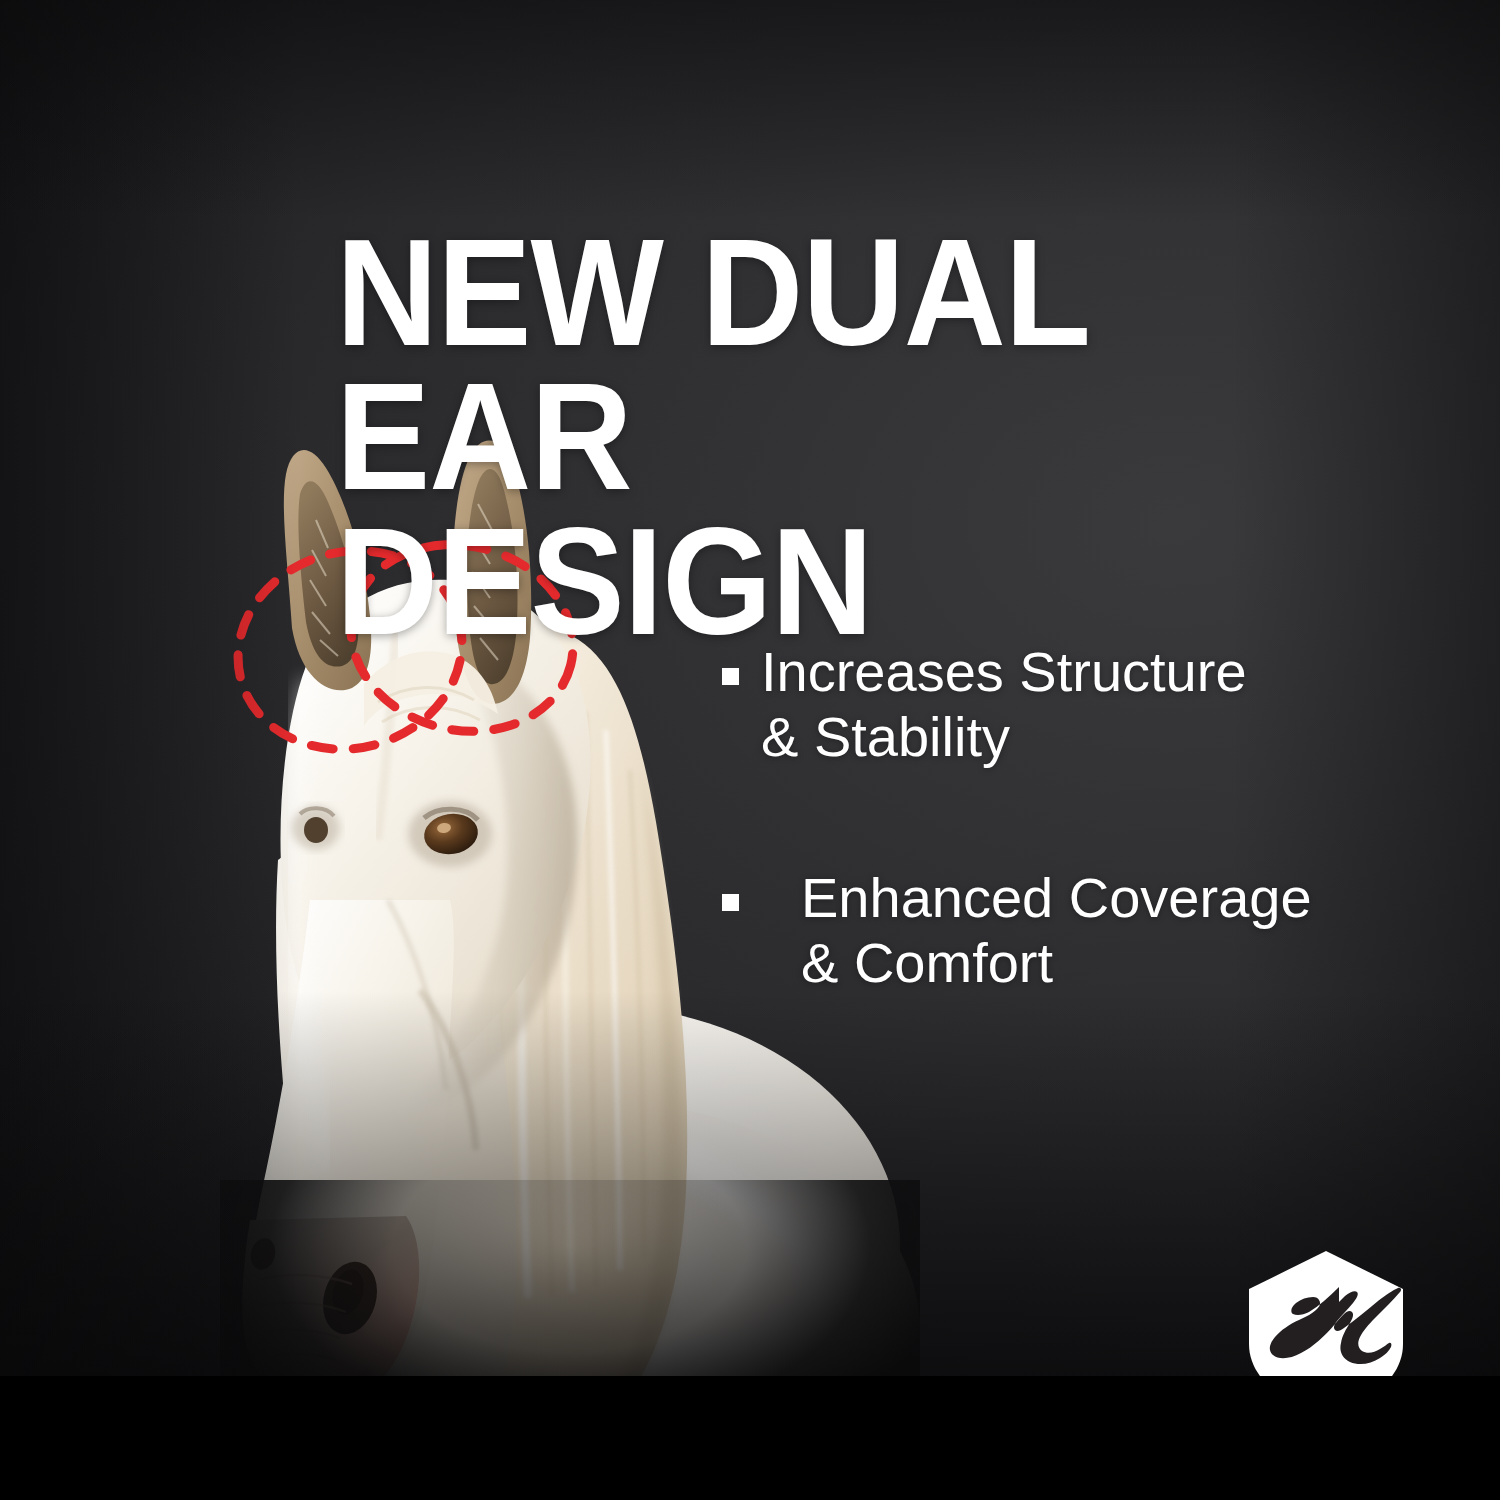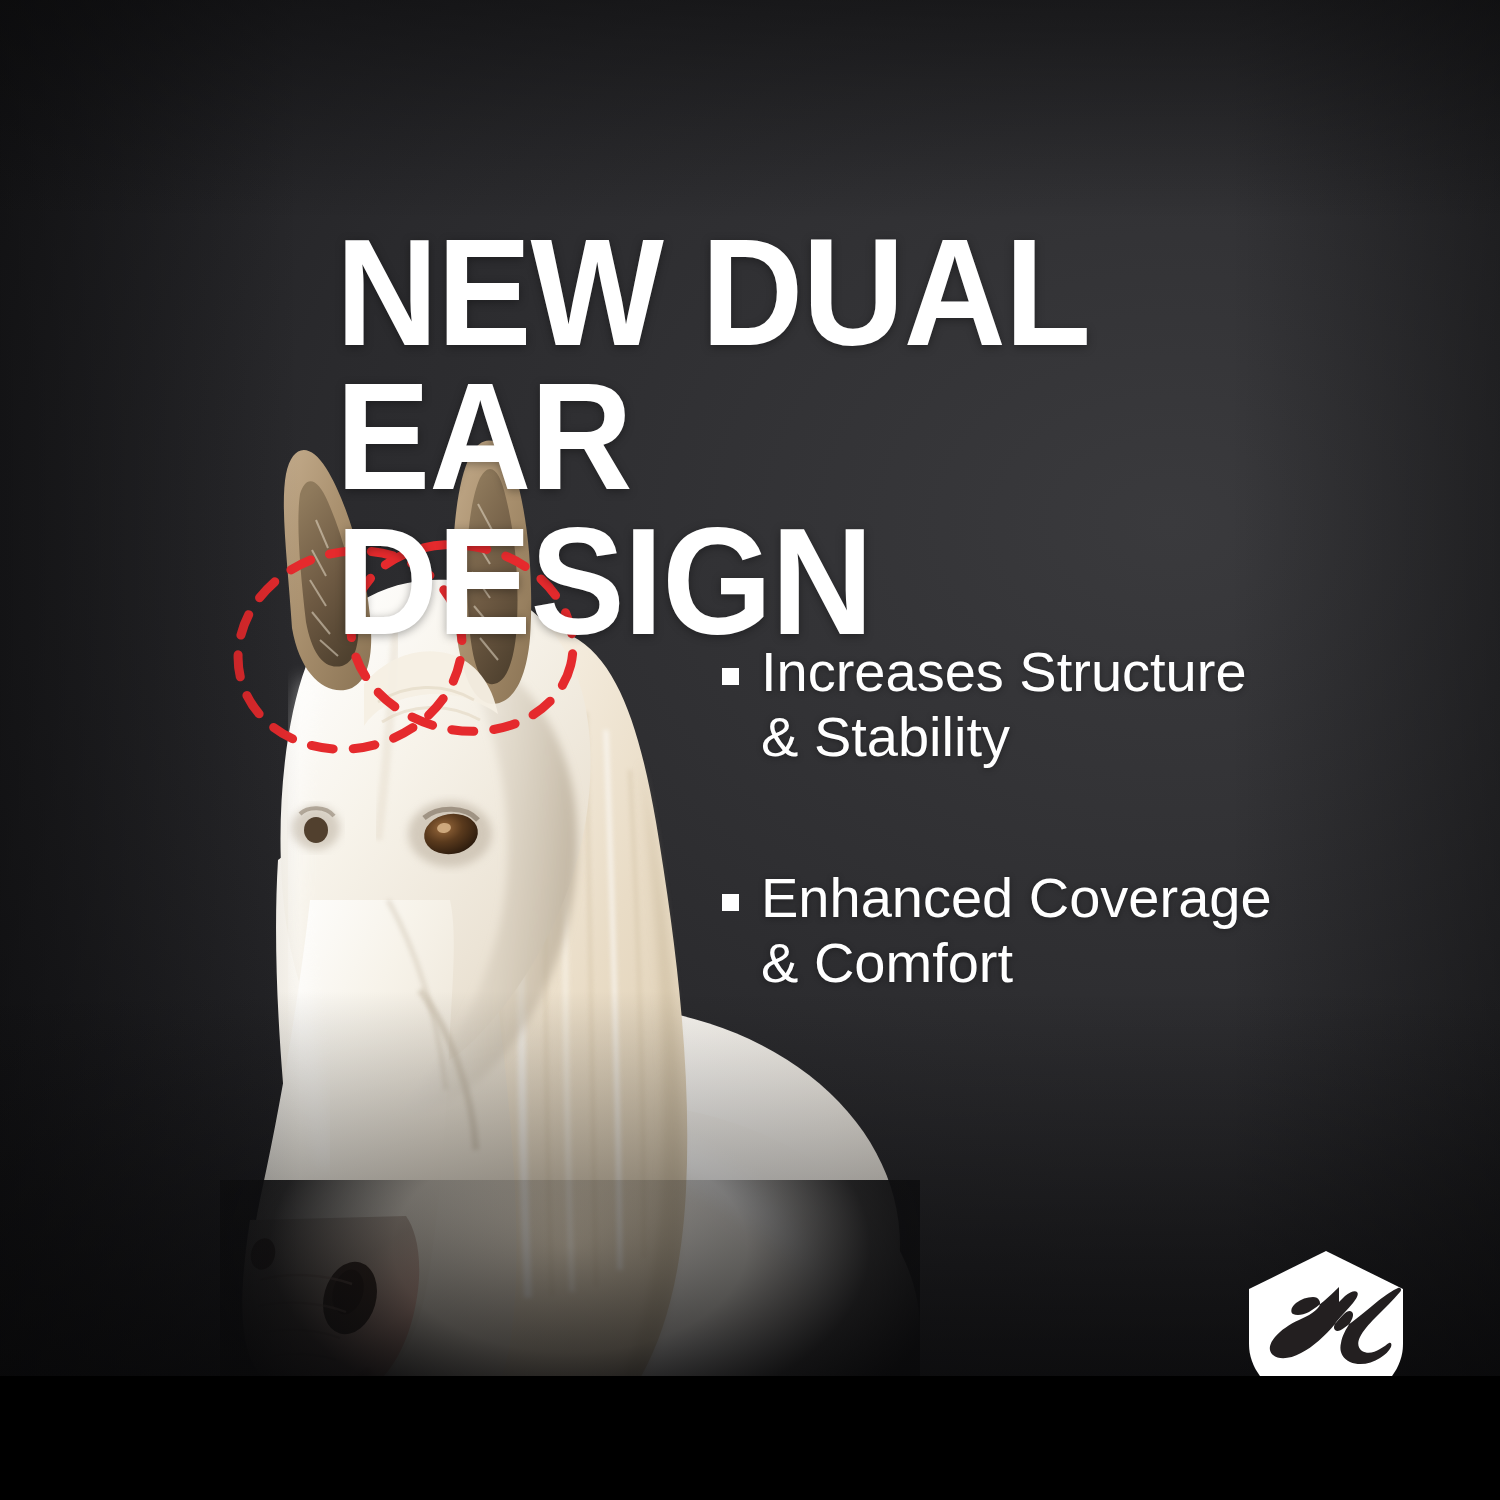--- a/index.html
+++ b/index.html
@@ -45,21 +45,21 @@
   .bullets{
     position:absolute;
     left:722px; top:640px;
     width:700px;
   }
   .bullet-row{
     display:flex;
     align-items:flex-start;
     margin-bottom:96px;
   }
-  .bullet-row:last-child{margin-bottom:8px;}
+  .bullet-row:last-child{margin-bottom:8px;gap:40px;}
   .bullet-mark{
     flex:0 0 auto;
     width:17px;height:17px;
     background:#ffffff;
     margin-top:28px;
     margin-right:22px;
   }
   .bullet-text{
     color:#ffffff;
     font-size:56px;

